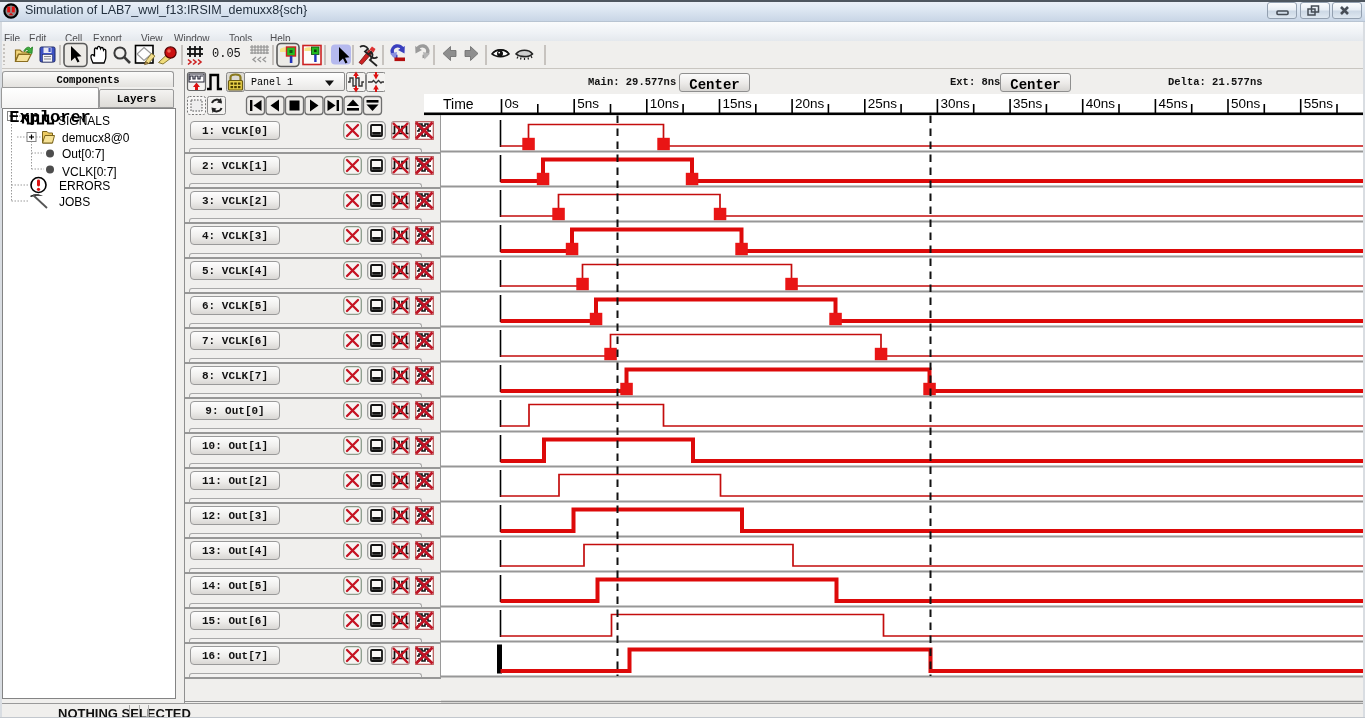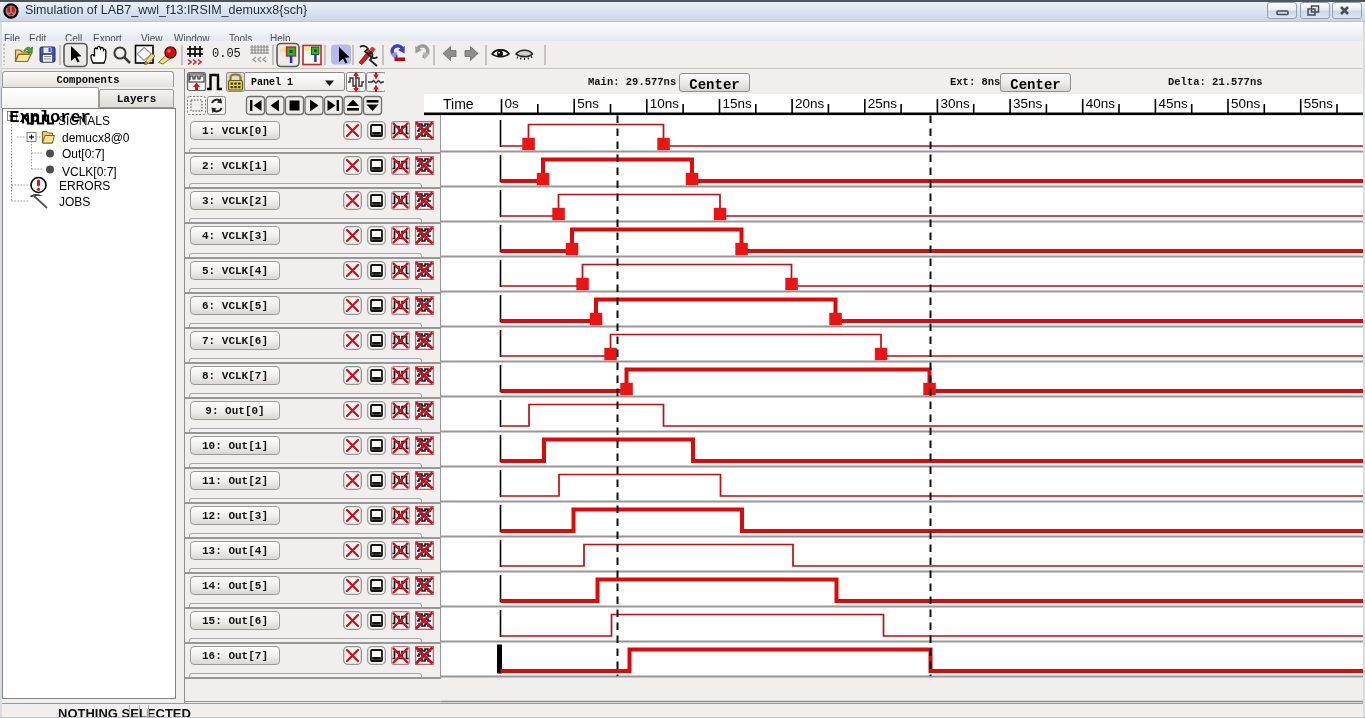--- a/index.html
+++ b/index.html
@@ -27,21 +27,21 @@
 #tab-explorer { left:1px; top:18px; width:98px; height:21px; background:linear-gradient(#ffffff,#f4f3f2);
   border:1px solid #9a9a9a; border-bottom:none; border-radius:2px 2px 0 0; z-index:2;
   text-align:center; font-size:17px; font-weight:bold; font-family:"Liberation Mono",monospace; padding-top:20px;}
 #tab-layers { left:99px; top:20px; width:75px; height:19px; background:linear-gradient(#f4f3f1,#dedcd8);
   border:1px solid #9a9a9a; border-radius:2px 2px 0 0;
   text-align:center; font-size:11px; font-weight:bold; font-family:"Liberation Mono",monospace; padding-top:3px;}
 #treebox { left:2px; top:39px; width:174px; height:591px; background:#ffffff; border:1px solid #848484; }
 
 #wavepanel { left:184px; top:69px; width:1181px; height:634px; background:#f0efed; border-left:1px solid #909090; }
 #paneldd { left:59px; top:3px; width:101px; height:19px; border:1px solid #8a8a8a; border-radius:2px;
-  background:linear-gradient(#ffffff,#e9e8e6); font-size:10px; font-weight:bold; color:#000; font-family:"Liberation Mono",monospace;
+  background:linear-gradient(#ffffff,#e9e8e6); font-size:10px; font-weight:normal; color:#000; font-family:"Liberation Mono",monospace;
   padding:4px 0 0 6px; }
 .mlabel { position:absolute; font-family:"Liberation Mono",monospace; font-size:10.5px; font-weight:bold; color:#111;text-align:center; }
 .centerbtn { position:absolute; top:3.5px; width:71px; height:19px; border:1px solid #8f8f8f; border-radius:3px;
   background:linear-gradient(#fbfbfb 0%,#eceae8 55%,#d7d5d2 100%); text-align:center;
   font-family:"Liberation Mono",monospace; font-size:14px; font-weight:bold; padding-top:3px; }
 
 .rowlabel { position:absolute; left:5px; width:90px; height:19px; border:1px solid #9a9a9a; border-radius:4px;
   background:linear-gradient(#fdfdfd 0%,#efeeec 55%,#d9d7d4 100%); text-align:center;
   font-family:"Liberation Mono",monospace; font-size:11px; font-weight:bold; color:#111; padding-top:3px; }
 .strip { position:absolute; left:4px; width:233px; height:6px; border:1px solid #a8a8a8; border-bottom:none;

